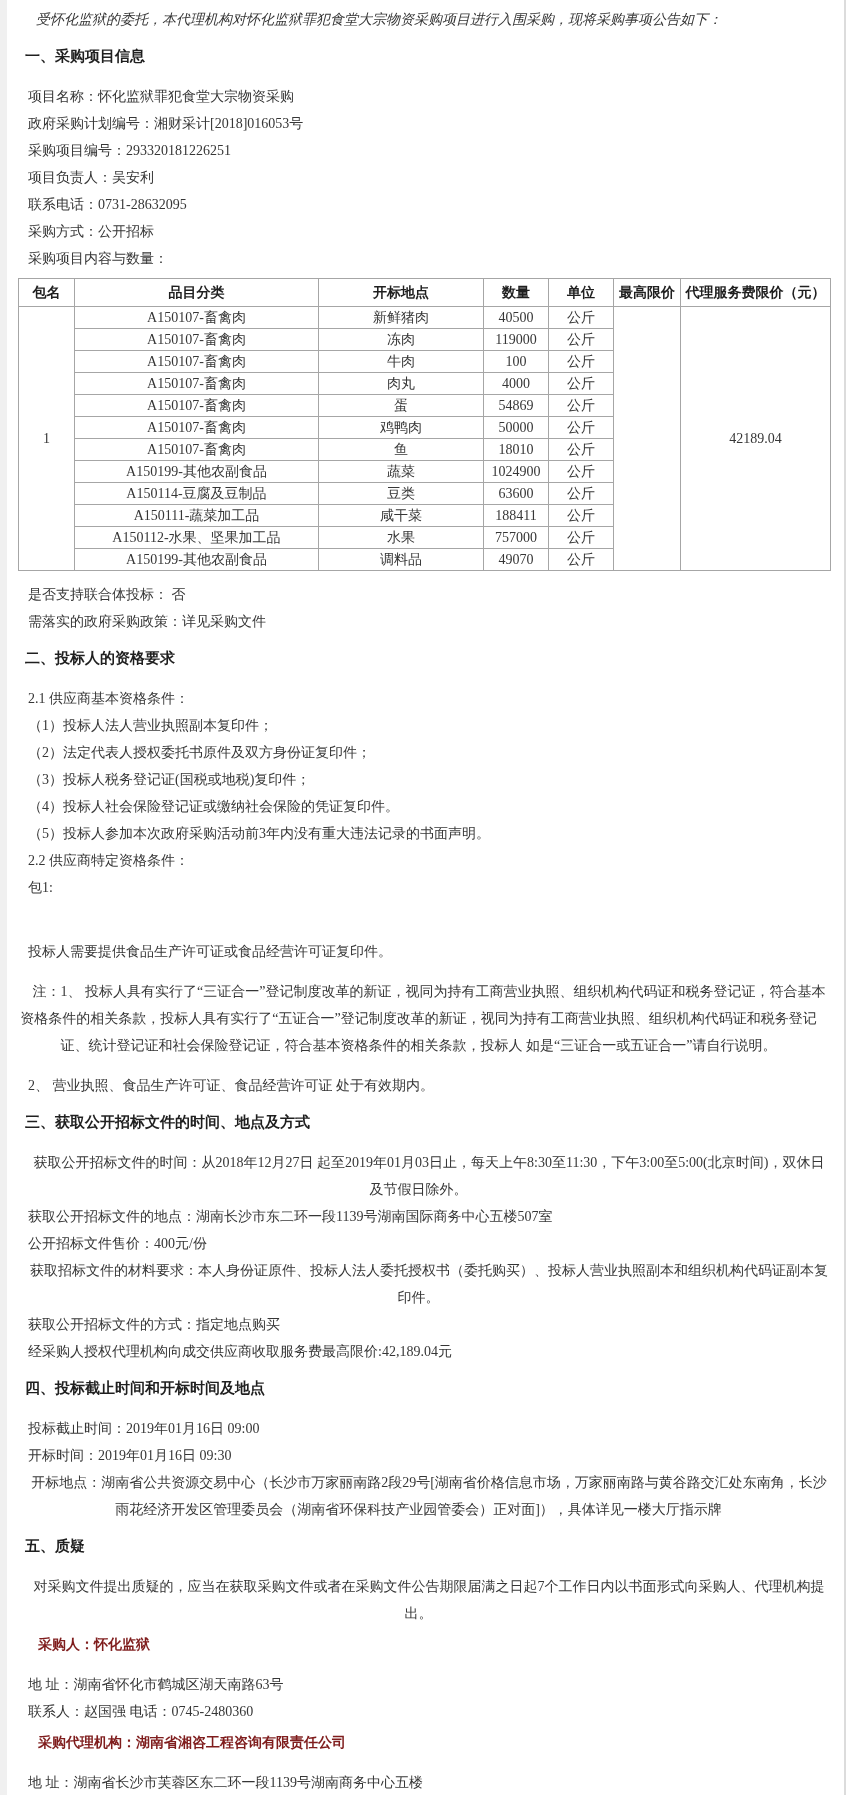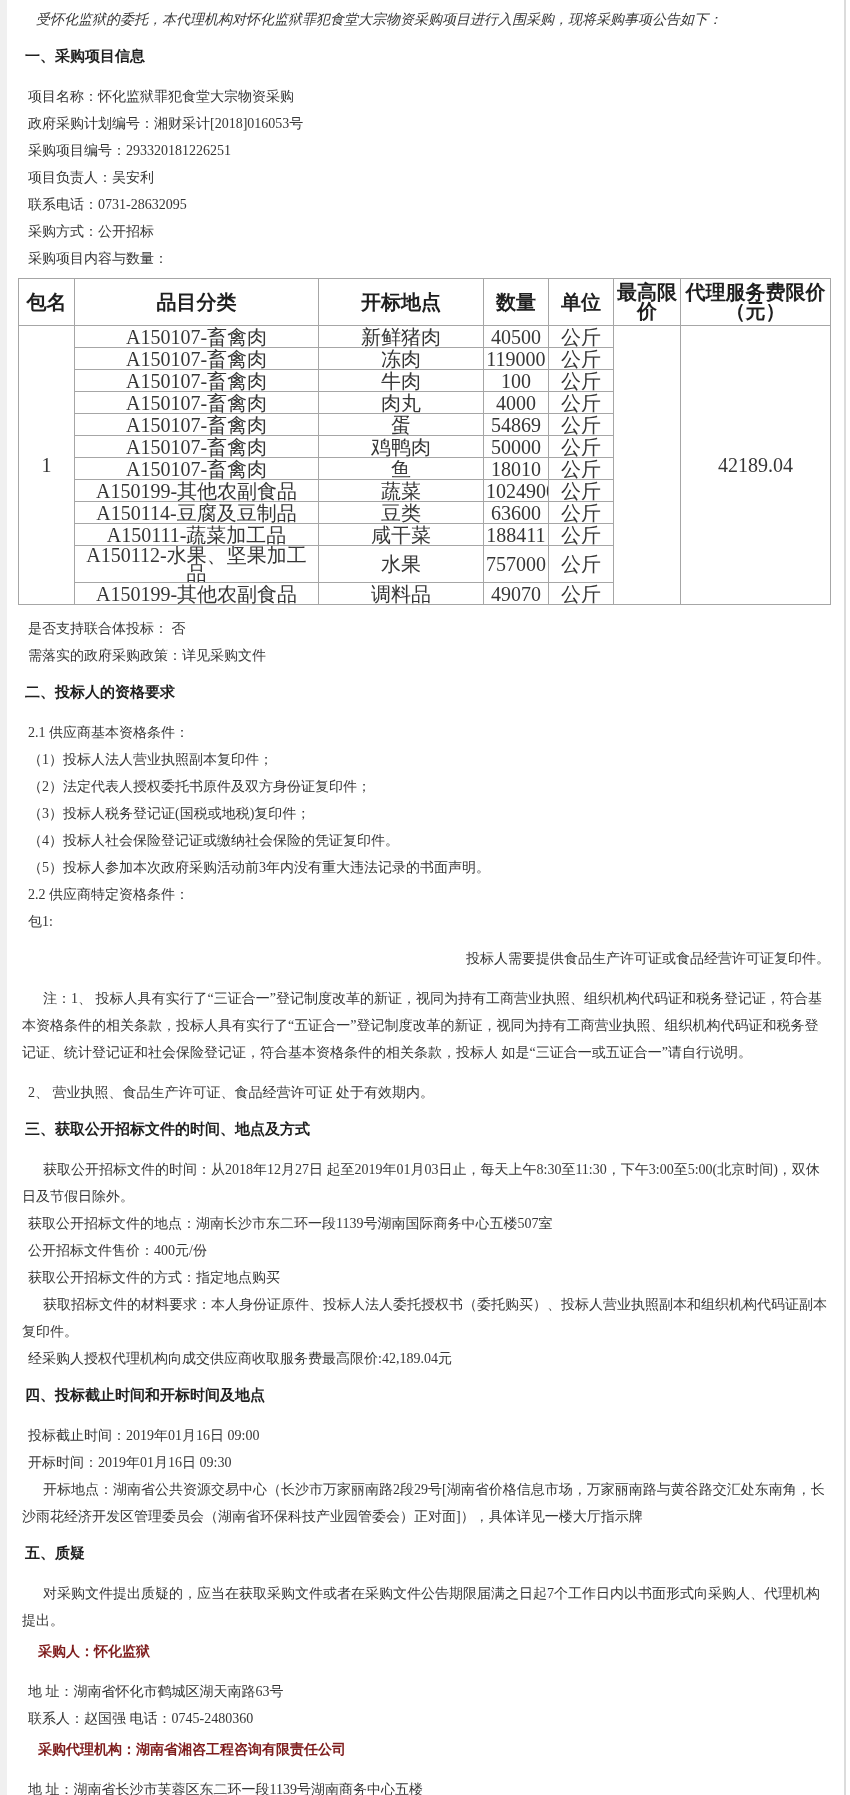--- a/index.html
+++ b/index.html
@@ -49,37 +49,38 @@
     color: #7f1d1d;
     line-height: 27px;
     padding-left: 31px;
     margin: 4px 0 6px 0;
   }
   .intro {
     padding-left: 29px;
     font-style: italic;
   }
   .wrap {
-    padding-left: 15px;
+    padding-left: 0;
     text-indent: 21px;
-  }
-  .gap1 { margin-top: 10px; text-align: right; }
+    text-align: center;
+  }
+  .gap1 { margin-top: 37px; }
   .gap-half { margin-top: 13px; }
   .indent-deep { }
   table.items {
     border-collapse: collapse;
     table-layout: fixed;
     width: 812px;
     margin: 6px 0 10px 11px;
   }
   table.items th, table.items td {
     border: 1px solid #a6a6a6;
     text-align: center;
     vertical-align: middle;
-    font-size: 20px;
+    font-size: 14px;
     overflow: hidden;
   }
   table.items th {
     font-weight: bold;
     color: #1f1f1f;
     line-height: 19px;
     padding: 4px 2px;
   }
   table.items td {
     height: 21px;
@@ -219,22 +220,22 @@
   <p class="t">2.2 供应商特定资格条件：</p>
   <p class="t">包1:</p>
   <p class="t gap1">投标人需要提供食品生产许可证或食品经营许可证复印件。</p>
   <p class="t wrap gap-half">注：1、 投标人具有实行了“三证合一”登记制度改革的新证，视同为持有工商营业执照、组织机构代码证和税务登记证，符合基本资格条件的相关条款，投标人具有实行了“五证合一”登记制度改革的新证，视同为持有工商营业执照、组织机构代码证和税务登记证、统计登记证和社会保险登记证，符合基本资格条件的相关条款，投标人 如是“三证合一或五证合一”请自行说明。</p>
   <p class="t indent-deep gap-half">2、 营业执照、食品生产许可证、食品经营许可证 处于有效期内。</p>
 
   <p class="h">三、获取公开招标文件的时间、地点及方式</p>
   <p class="t wrap gap-half">获取公开招标文件的时间：从2018年12月27日 起至2019年01月03日止，每天上午8:30至11:30，下午3:00至5:00(北京时间)，双休日及节假日除外。</p>
   <p class="t">获取公开招标文件的地点：湖南长沙市东二环一段1139号湖南国际商务中心五楼507室</p>
   <p class="t">公开招标文件售价：400元/份</p>
+  <p class="t wrap">获取招标文件的材料要求：本人身份证原件、投标人法人委托授权书（委托购买）、投标人营业执照副本和组织机构代码证副本复印件。</p>
   <p class="t">获取公开招标文件的方式：指定地点购买</p>
-  <p class="t wrap">获取招标文件的材料要求：本人身份证原件、投标人法人委托授权书（委托购买）、投标人营业执照副本和组织机构代码证副本复印件。</p>
   <p class="t">经采购人授权代理机构向成交供应商收取服务费最高限价:42,189.04元</p>
 
   <p class="h">四、投标截止时间和开标时间及地点</p>
   <p class="t gap-half">投标截止时间：2019年01月16日  09:00</p>
   <p class="t">开标时间：2019年01月16日  09:30</p>
   <p class="t wrap">开标地点：湖南省公共资源交易中心（长沙市万家丽南路2段29号[湖南省价格信息市场，万家丽南路与黄谷路交汇处东南角，长沙雨花经济开发区管理委员会（湖南省环保科技产业园管委会）正对面]），具体详见一楼大厅指示牌</p>
 
   <p class="h">五、质疑</p>
   <p class="t wrap gap-half">对采购文件提出质疑的，应当在获取采购文件或者在采购文件公告期限届满之日起7个工作日内以书面形式向采购人、代理机构提出。</p>
 

